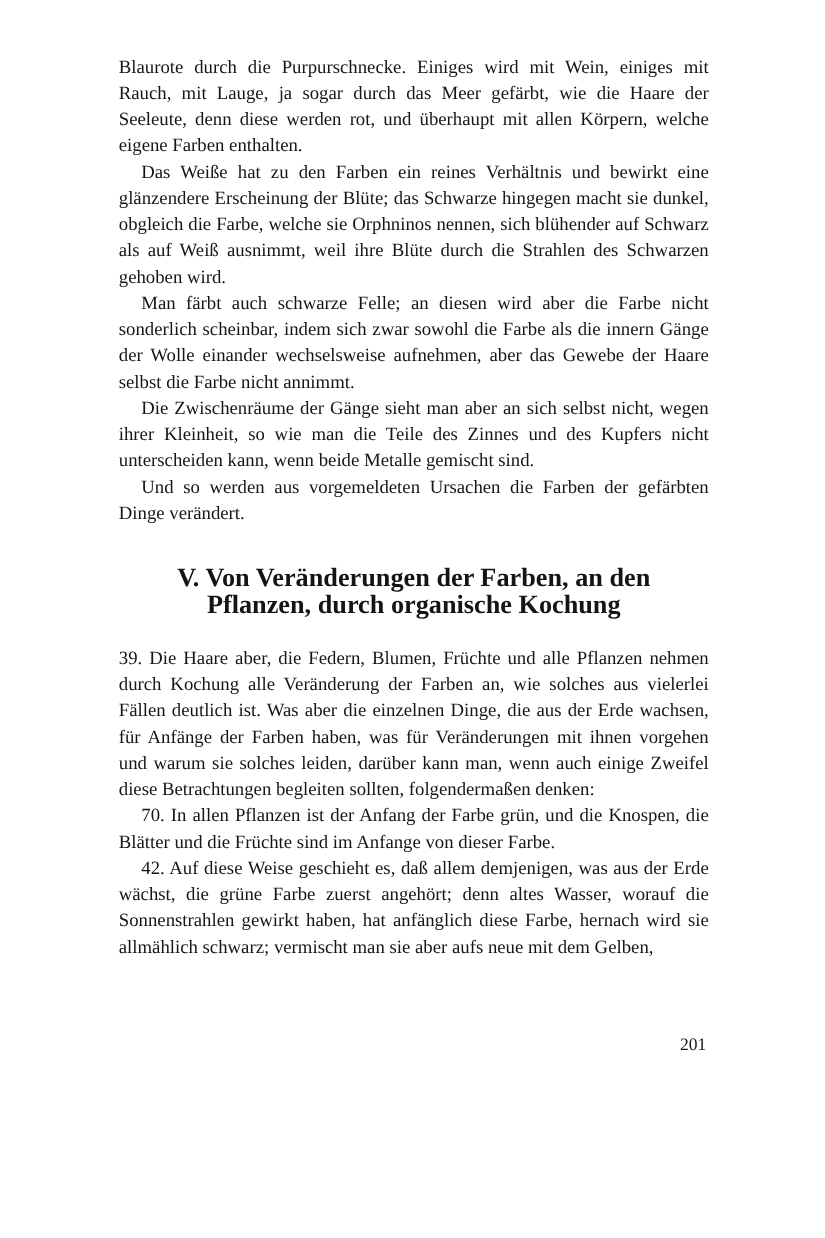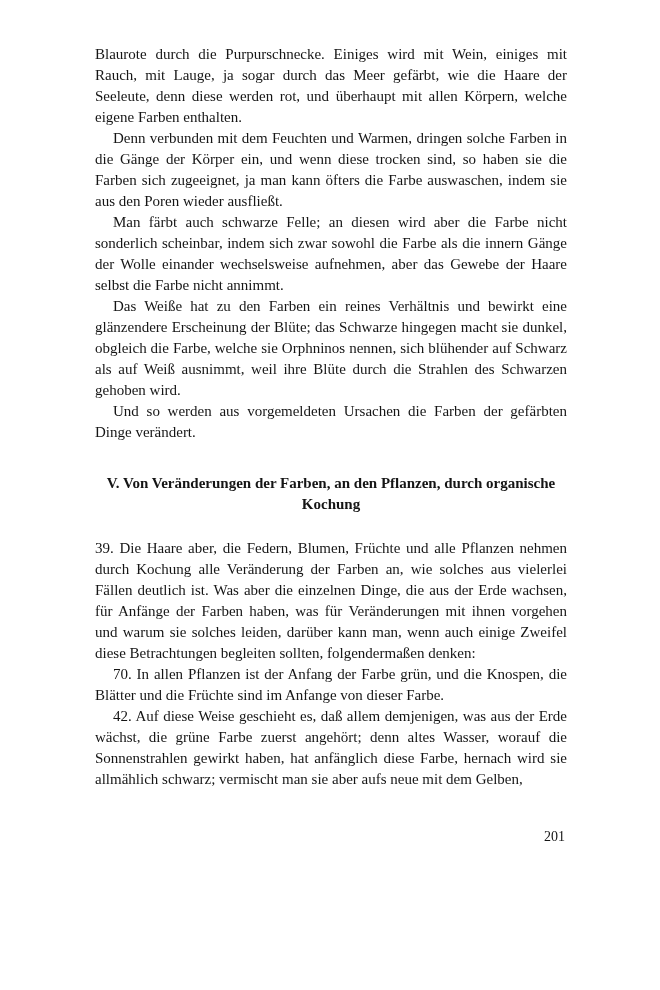--- a/index.html
+++ b/index.html
@@ -31,44 +31,44 @@
     text-align: justify;
     text-justify: inter-word;
   }
   .text-block p {
     margin: 0;
   }
   .text-block p.indent {
     text-indent: 18px;
   }
   .section-heading {
-    font-size: 15px;
+    font-size: 21px;
     line-height: 21px;
     font-weight: bold;
     text-align: center;
     margin: 30px 8px 23px;
   }
   .page-number {
     position: absolute;
     right: 95px;
     bottom: 32px;
     font-size: 14px;
     line-height: 1;
     color: #151515;
   }
 </style>
 </head>
 <body>
 
 <div class="page">
   <div class="text-block">
     <p>Blaurote durch die Purpurschnecke. Einiges wird mit Wein, einiges mit Rauch, mit Lauge, ja sogar durch das Meer gefärbt, wie die Haare der Seeleute, denn diese werden rot, und überhaupt mit allen Körpern, welche eigene Farben enthalten.</p>
-    <p class="indent">Denn verbunden mit dem Feuchten und Warmen, dringen solche Farben in die Gänge der Körper ein, und wenn diese trocken sind, so haben sie die Farben sich zugeeignet, ja man kann öfters die Farbe auswaschen, indem sie aus den Poren wieder ausfließt.</p>
+    <p class="indent">Das Weiße hat zu den Farben ein reines Verhältnis und bewirkt eine glänzendere Erscheinung der Blüte; das Schwarze hingegen macht sie dunkel, obgleich die Farbe, welche sie Orphninos nennen, sich blühender auf Schwarz als auf Weiß ausnimmt, weil ihre Blüte durch die Strahlen des Schwarzen gehoben wird.</p>
     <p class="indent">Man färbt auch schwarze Felle; an diesen wird aber die Farbe nicht sonderlich scheinbar, indem sich zwar sowohl die Farbe als die innern Gänge der Wolle einander wechselsweise aufnehmen, aber das Gewebe der Haare selbst die Farbe nicht annimmt.</p>
-    <p class="indent">Das Weiße hat zu den Farben ein reines Verhältnis und bewirkt eine glänzendere Erscheinung der Blüte; das Schwarze hingegen macht sie dunkel, obgleich die Farbe, welche sie Orphninos nennen, sich blühender auf Schwarz als auf Weiß ausnimmt, weil ihre Blüte durch die Strahlen des Schwarzen gehoben wird.</p>
+    <p class="indent">Die Zwischenräume der Gänge sieht man aber an sich selbst nicht, wegen ihrer Kleinheit, so wie man die Teile des Zinnes und des Kupfers nicht unterscheiden kann, wenn beide Metalle gemischt sind.</p>
     <p class="indent">Und so werden aus vorgemeldeten Ursachen die Farben der gefärbten Dinge verändert.</p>
 
     <h2 class="section-heading">V. Von Veränderungen der Farben, an den Pflanzen, durch organische Kochung</h2>
 
     <p>39. Die Haare aber, die Federn, Blumen, Früchte und alle Pflanzen nehmen durch Kochung alle Veränderung der Farben an, wie solches aus vielerlei Fällen deutlich ist. Was aber die einzelnen Dinge, die aus der Erde wachsen, für Anfänge der Farben haben, was für Veränderungen mit ihnen vorgehen und warum sie solches leiden, darüber kann man, wenn auch einige Zweifel diese Betrachtungen begleiten sollten, folgendermaßen denken:</p>
     <p class="indent">70. In allen Pflanzen ist der Anfang der Farbe grün, und die Knospen, die Blätter und die Früchte sind im Anfange von dieser Farbe.</p>
     <p class="indent">42. Auf diese Weise geschieht es, daß allem demjenigen, was aus der Erde wächst, die grüne Farbe zuerst angehört; denn altes Wasser, worauf die Sonnenstrahlen gewirkt haben, hat anfänglich diese Farbe, hernach wird sie allmählich schwarz; vermischt man sie aber aufs neue mit dem Gelben,</p>
   </div>
 
   <div class="page-number">201</div>

